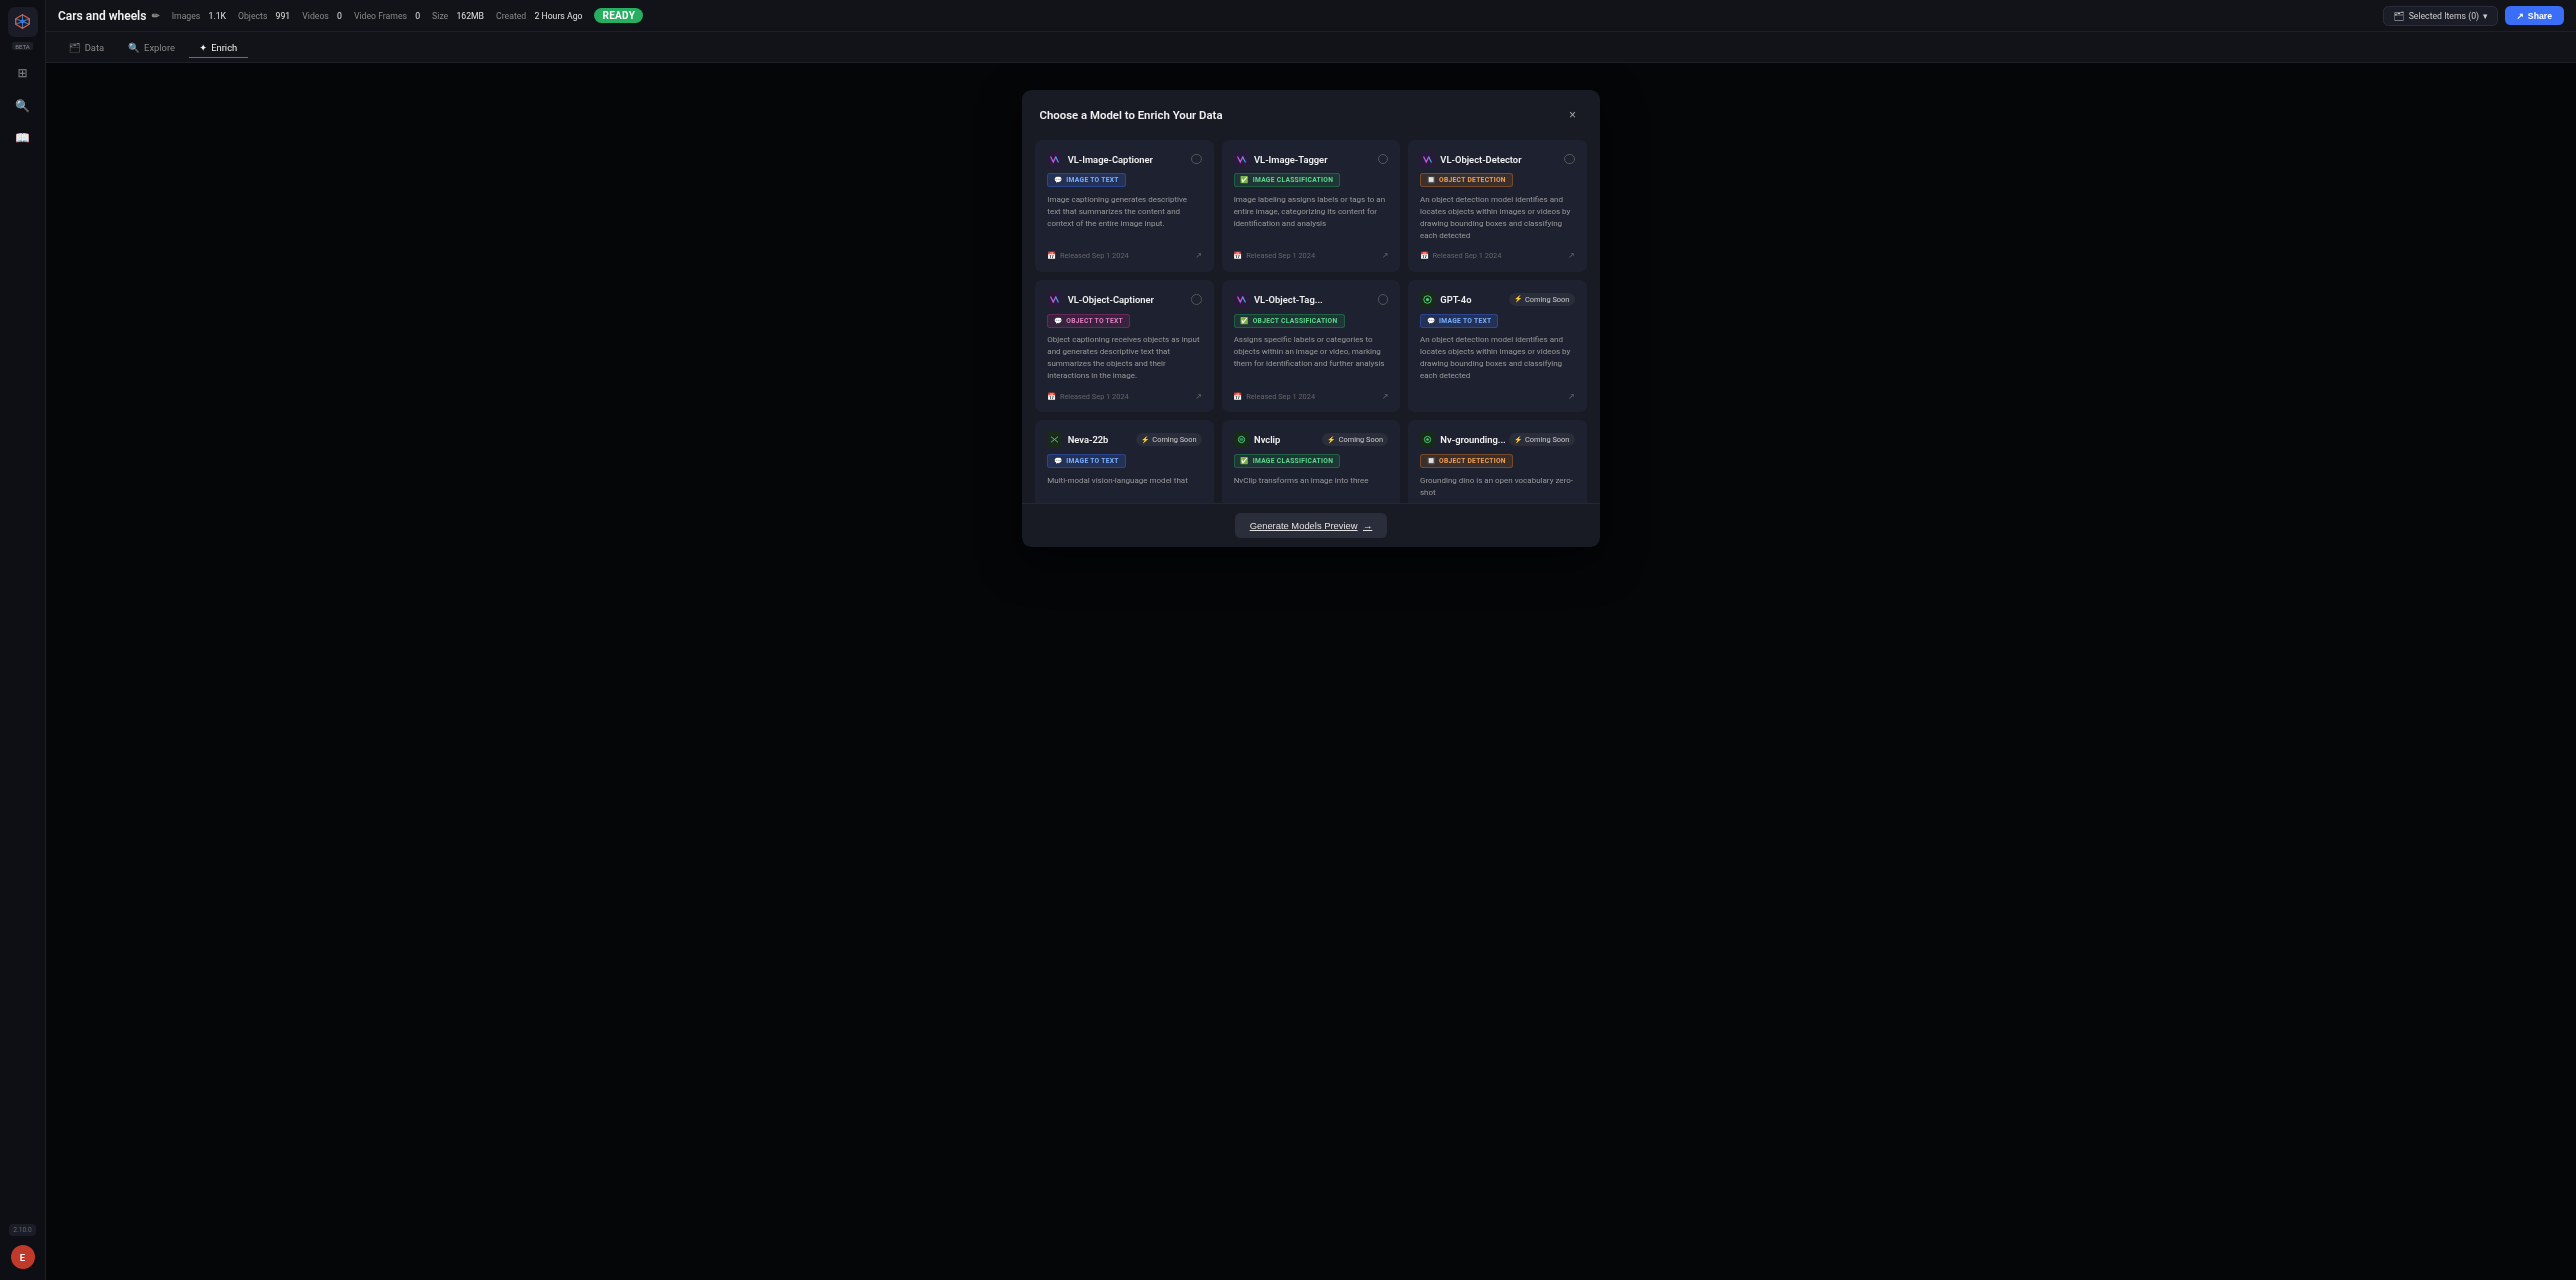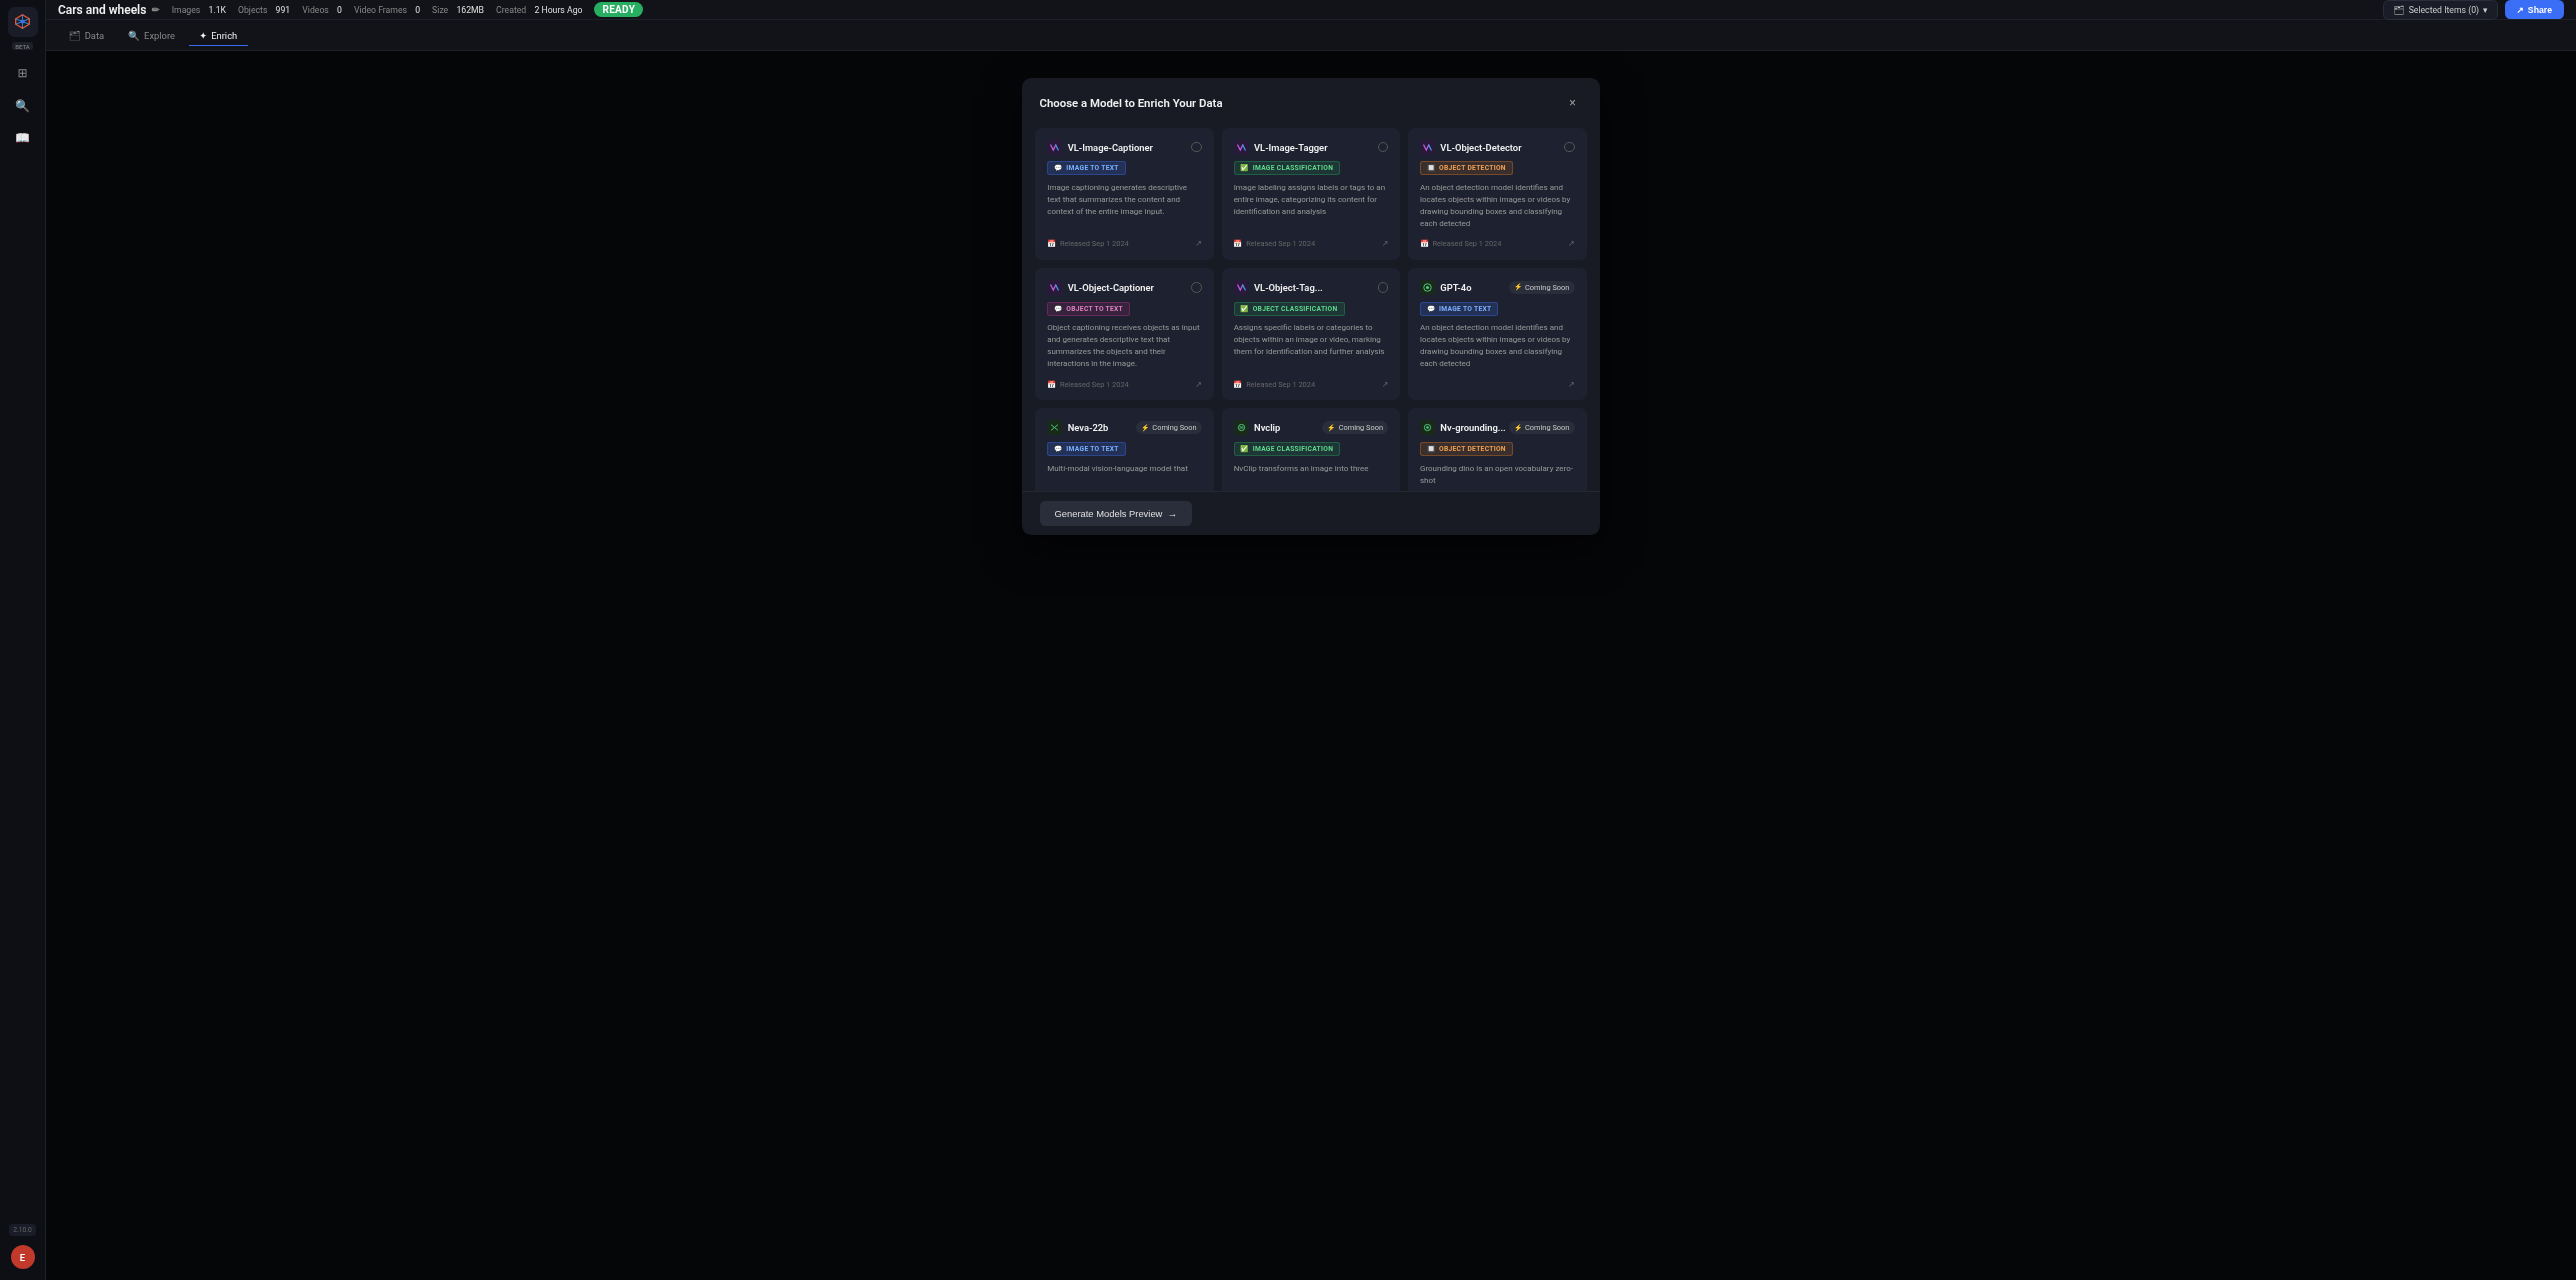--- a/index.html
+++ b/index.html
@@ -81,21 +81,21 @@
     
     .main {
       flex: 1;
       display: flex;
       flex-direction: column;
       overflow: hidden;
     }
 
     
     .topbar {
-      height: 20px;
+      height: 32px;
       background: #111318;
       border-bottom: 0.7px solid #1e2028;
       display: flex;
       align-items: center;
       padding: 0 12px;
       gap: 12px;
       flex-shrink: 0;
     }
     .topbar-title {
       font-size: 12px;
@@ -392,23 +392,24 @@
     }
     .model-link {
       color: #666;
       font-size: 8px;
       cursor: pointer;
     }
 
     .modal-footer {
       padding: 9.4px 17.5px;
       display: flex;
-      justify-content: flex-start;
+      justify-content: center;
       border-top: 0.7px solid #252830;
       flex-shrink: 0;
+      text-decoration: underline;
     }
     .generate-btn {
       background: #2a2d3a;
       color: #e0e0e0;
       border: none;
       border-radius: 5.4px;
       padding: 6.7px 15px;
       font-size: 9.4px;
       font-weight: 500;
       cursor: pointer;

